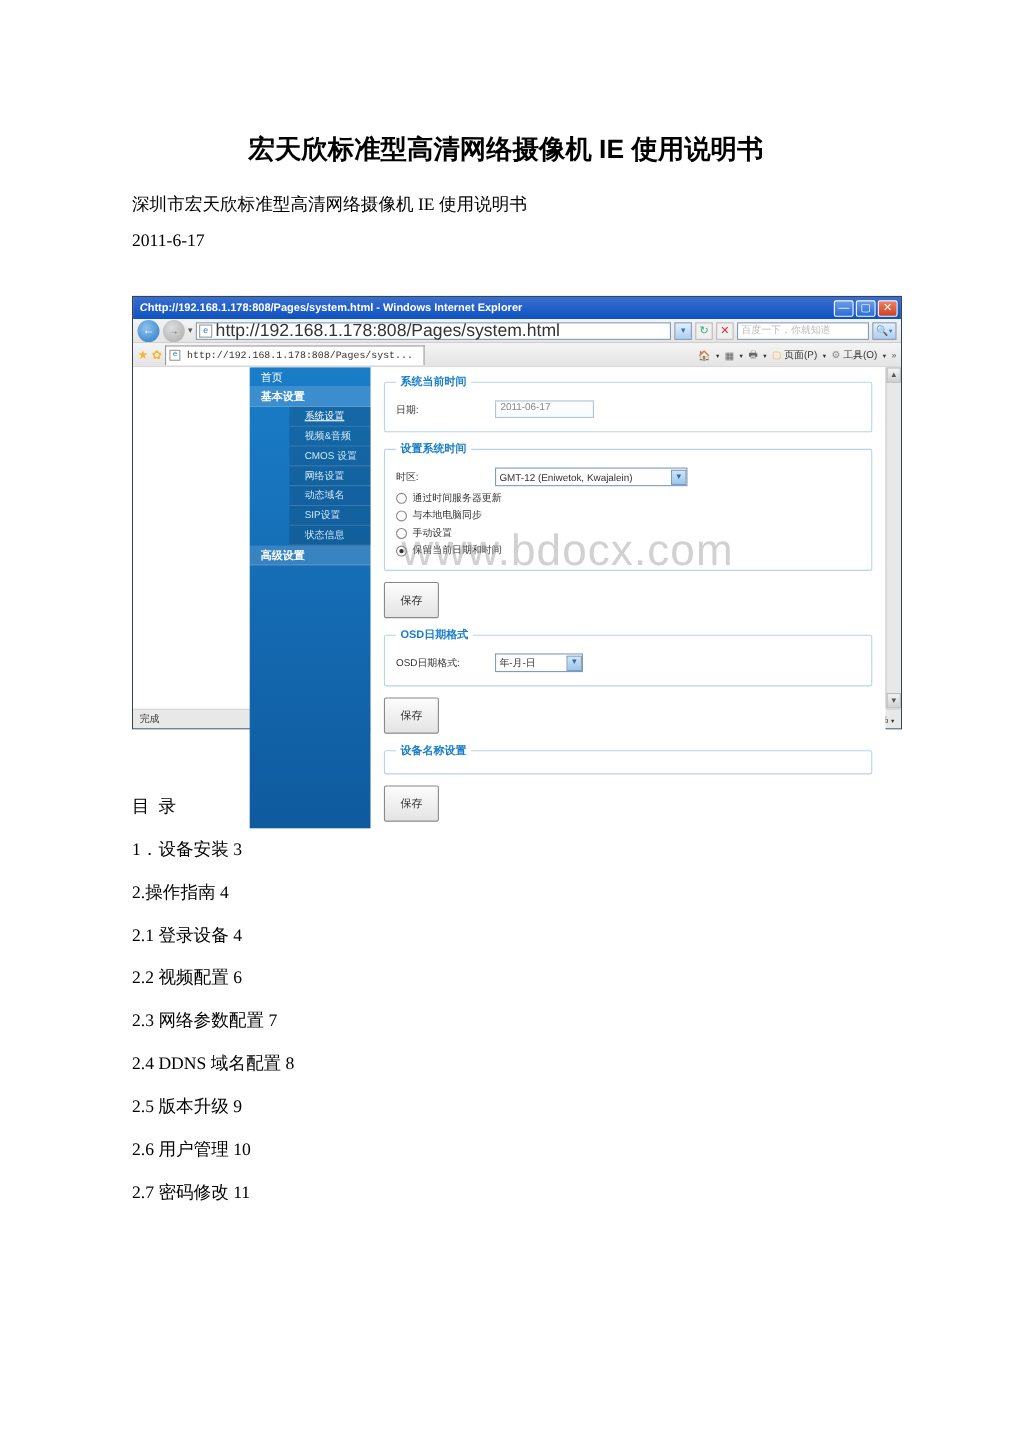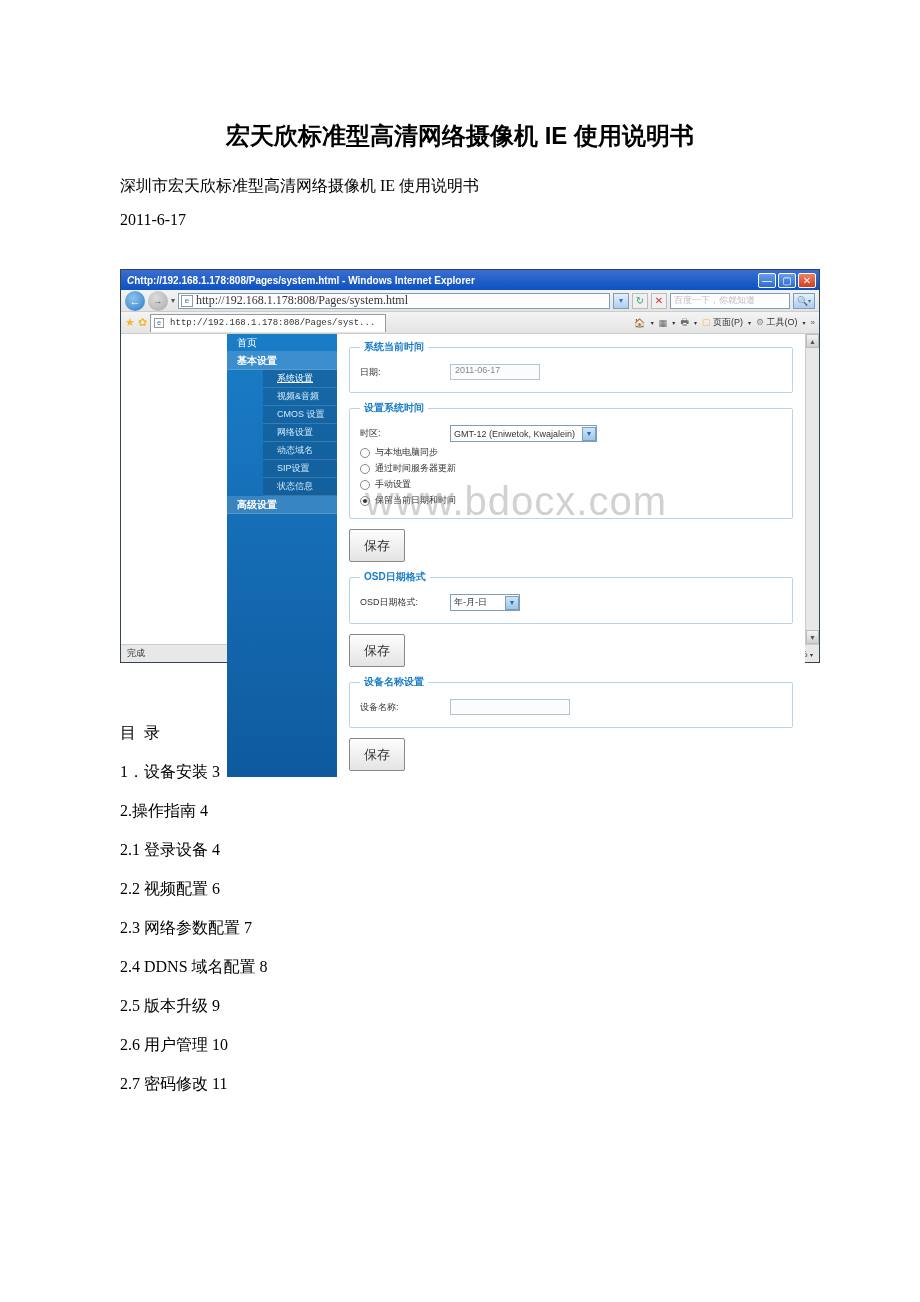--- a/index.html
+++ b/index.html
@@ -28,21 +28,21 @@
     
     .navbar {
       height: 22px; background: #e8e8e8 linear-gradient(#f4f4f4,#e4e4e4);
       display: flex; align-items: center; padding: 0 4px; gap: 3px; border-bottom: 1px solid #ccc;
     }
     .nav-back, .nav-fwd { width: 20px; height: 20px; border-radius: 50%; display:flex;align-items:center;justify-content:center; }
     .nav-back { background: radial-gradient(circle at 40% 35%, #8ec3ed, #2b78c6); color:#fff; font-size:11px; }
     .nav-fwd { background: radial-gradient(circle at 40% 35%, #ddd, #aaa); color:#666; font-size:9px; }
     .addr-box { flex:1; height:16px; background:#fff; border:1px solid #7e9db9; display:flex;align-items:center;padding:0 2px; }
     .addr-icon { width:12px; height:12px; background:#fff; border:1px solid #999; margin-right:3px; display:flex;align-items:center;justify-content:center;font-size:8px;color:#2b78c6; }
-    .addr-text { font-family: Liberation Serif, serif; font-size: 12px; color:#333; }
+    .addr-text { font-family: Liberation Sans, sans-serif; font-size: 16px; color:#333; }
     .go-drop { border:1px solid #7e9db9; height:16px; width:16px; background:linear-gradient(#e6f0fa,#aecdf0); display:flex;align-items:center;justify-content:center; color:#2b78c6;font-size:8px; }
     .refresh-btn { height:16px;width:16px;border:1px solid #bbb;background:#f0f0f0;display:flex;align-items:center;justify-content:center;color:#3a7;font-size:10px; }
     .stop-btn { height:16px;width:16px;border:1px solid #bbb;background:#f0f0f0;display:flex;align-items:center;justify-content:center;color:#c33;font-size:10px; }
     .search-box { width:120px;height:16px;border:1px solid #7e9db9;background:#fff;display:flex;align-items:center;padding:0 3px;color:#bbb;font-size:9px; }
     .search-btn { height:16px;width:22px;border:1px solid #7e9db9;background:linear-gradient(#e6f0fa,#aecdf0);display:flex;align-items:center;justify-content:center;color:#2b78c6;font-size:9px; }
     
     .tabbar {
       height: 22px; background: linear-gradient(#f4f4f4,#e4e4e4);
       display: flex; align-items: center; padding: 0 4px; border-bottom: 1px solid #ccc; justify-content: space-between;
     }
@@ -67,27 +67,27 @@
     .sidebar-item.active { background:rgba(255,255,255,0.15); font-weight:bold; }
     .sidebar-item.sub { background:rgba(0,0,0,0.15); padding-left:14px; color:#d0e8f8; font-size:9px;margin-left:36px; }
     .sidebar-item.sub.selected { color:#fff; text-decoration:underline; }
     
     .main-panel { flex:1; padding:6px 12px; background:#fff; color:#333; }
     fieldset { border:1px solid #b8d4e8; border-radius:2px; margin-bottom:8px; padding:6px 10px 8px 10px; }
     legend { color:#1a7dc8; font-size:10px; padding:0 4px; font-weight:bold; }
     .form-row { display:flex; align-items:center; margin:4px 0; }
     .form-label { width:90px; font-size:9px; color:#333; }
     .form-input { height:16px; border:1px solid #b0c4d4; background:#fafcfe; padding:0 4px; font-size:9px; color:#888; width:90px; }
-    .form-select { height:17px; border:1px solid #7e9db9; background:#fff; padding:0 3px; font-size:9px; width:147px; display:flex;align-items:center;justify-content:space-between; }
+    .form-select { height:17px; border:1px solid #7e9db9; background:#fff; padding:0 3px; font-size:9px; width:175px; display:flex;align-items:center;justify-content:space-between; }
     .form-select-arrow { width:14px;height:14px;background:linear-gradient(#cfe5f7,#9cc6eb);border:1px solid #7e9db9;display:flex;align-items:center;justify-content:center;color:#2b6aaf;font-size:7px;margin-right:-3px; }
     .radio-row { display:flex;align-items:center; margin:3px 0; font-size:9px; gap:5px; }
     .radio { width:10px;height:10px;border:1px solid #888;border-radius:50%;background:#fff;display:flex;align-items:center;justify-content:center; }
     .radio.checked::after { content:'';width:4px;height:4px;background:#333;border-radius:50%; }
-    .btn { height:33px;border:1px solid #888;background:linear-gradient(#fdfdfd,#e4e4e4);padding:12px 14px;font-size:13px;display:inline-flex;align-items:center;border-radius:2px;margin-top:2px; }
-    .small-select { width:70px;text-align:center; }
+    .btn { height:33px;border:1px solid #888;background:linear-gradient(#fdfdfd,#e4e4e4);padding:12px 14px;font-size:10px;display:inline-flex;align-items:center;border-radius:2px;margin-top:2px; }
+    .small-select { width:80px;text-align:center; }
 
     .watermark { position:absolute;top:50%;left:50%;transform:translate(-50%,-10px);font-size:40px;color:rgba(140,140,140,0.4);font-family:Arial,sans-serif;pointer-events:none;white-space:nowrap;letter-spacing:1px; }
     
     .statusbar { height:18px;background:#e8e8e8;border-top:1px solid #ccc;display:flex;align-items:center;justify-content:space-between;padding:0 6px;font-size:9px;color:#333; }
     .status-right { display:flex;align-items:center;gap:8px; }
     .globe { color:#3a8fd0;font-size:10px; }
     .status-sep { width:1px;height:12px;background:#bbb; }
     .prog-segs { display:flex;gap:1px; }
     .prog-seg { width:5px;height:10px;border:1px solid #bbb; }
     
@@ -186,25 +186,25 @@
               <legend>设置系统时间</legend>
               <div class="form-row">
                 <span class="form-label">时区:</span>
                 <div class="form-select">
                   <span>GMT-12 (Eniwetok, Kwajalein)</span>
                   <div class="form-select-arrow">▼</div>
                 </div>
               </div>
               <div class="radio-row">
                   <div class="radio"></div>
+                  <span>通过时间服务器更新</span>
+                </div>
+              <div class="radio-row">
+                  <div class="radio"></div>
                   <span>与本地电脑同步</span>
-                </div>
-              <div class="radio-row">
-                  <div class="radio"></div>
-                  <span>通过时间服务器更新</span>
                 </div>
               <div class="radio-row">
                   <div class="radio"></div>
                   <span>手动设置</span>
                 </div>
               <div class="radio-row">
                   <div class="radio checked"></div>
                   <span>保留当前日期和时间</span>
                 </div>
             </fieldset>
@@ -217,24 +217,20 @@
                 <div class="form-select small-select">
                   <span>年-月-日</span>
                   <div class="form-select-arrow">▼</div>
                 </div>
               </div>
             </fieldset>
             <div class="btn">保存</div>
             
             <fieldset style="margin-top:8px">
               <legend>设备名称设置</legend>
-              <div class="form-row">
-                <span class="form-label">设备名称:</span>
-                <div class="form-input" style="width:120px"></div>
-              </div>
             </fieldset>
             <div class="btn">保存</div>
           </div>
         </div>
         <div class="watermark">www.bdocx.com</div>
       </div>
     </div>
     <div class="scrollbar-v">
       <div class="scroll-arrow-up">▲</div>
       <div class="scroll-arrow-down">▼</div>

